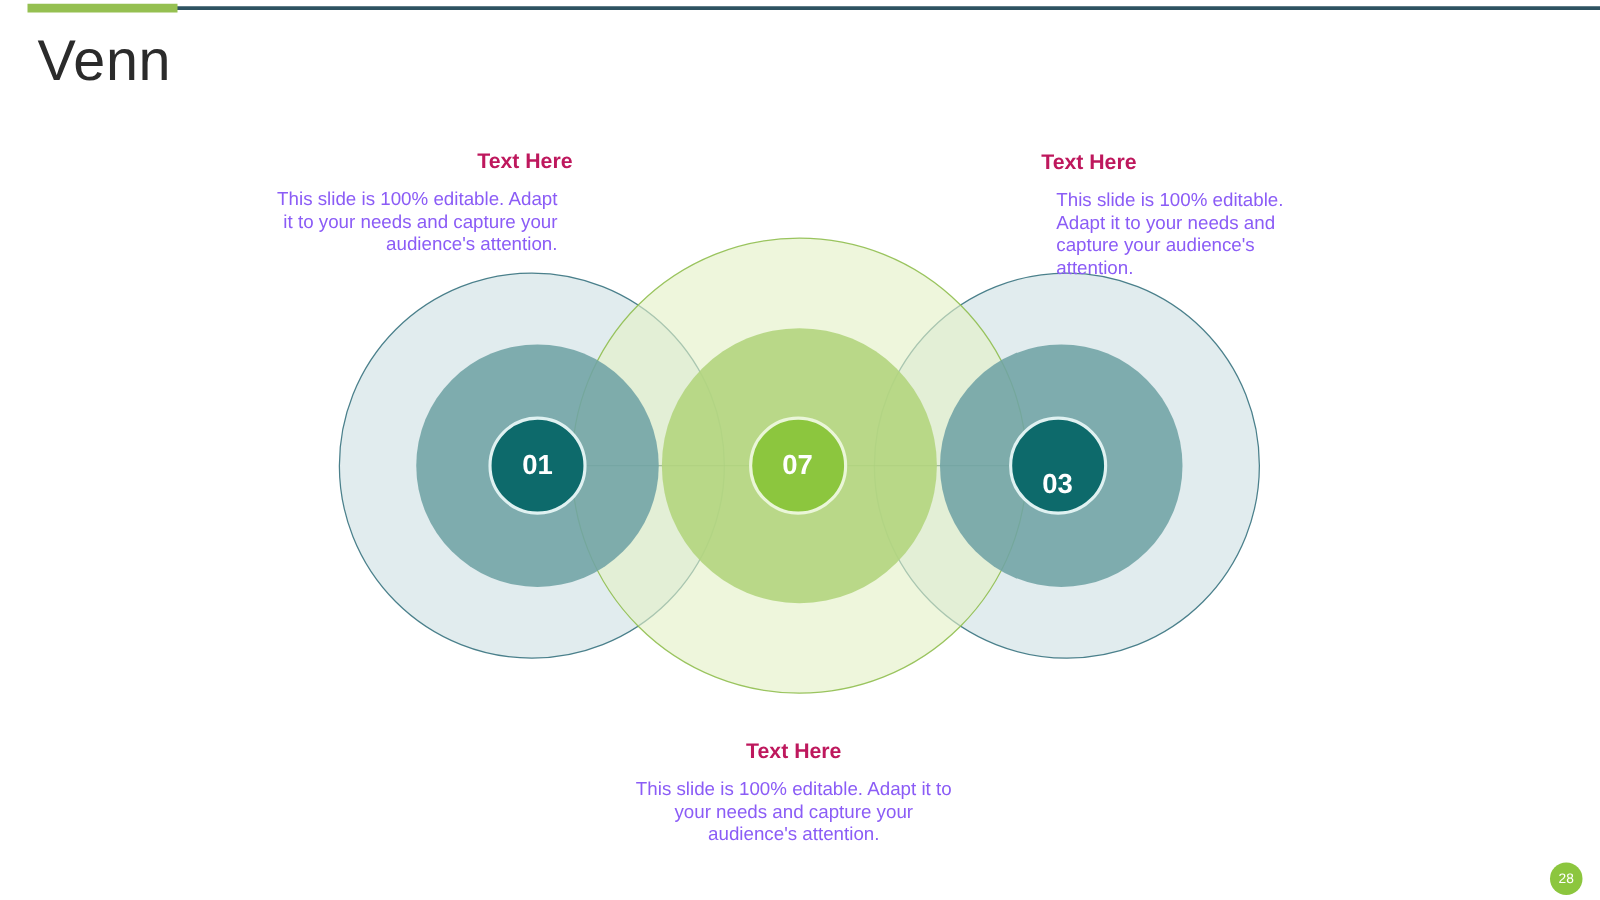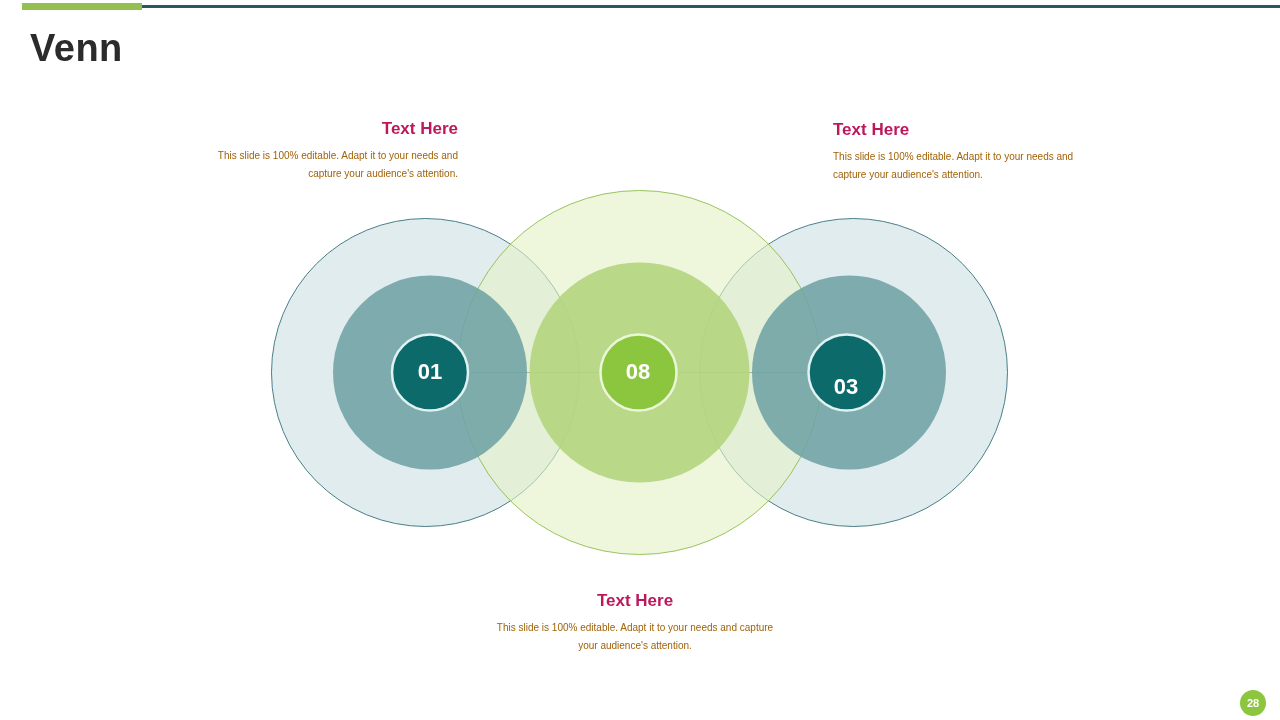--- a/index.html
+++ b/index.html
@@ -31,22 +31,22 @@
     position: absolute;
     left: 22px; top: 3px;
     width: 120px; height: 7px;
     background: #95c051;
   }
 
   
   #page-title {
     position: absolute;
     left: 30px; top: 20px;
-    font-size: 38px;
-    font-weight: 700;
+    font-size: 46px;
+    font-weight: 400;
     color: #2b2b2b;
     letter-spacing: 0.5px;
     line-height: 56px;
   }
 
   
   #venn-stage {
     position: absolute;
     left: 0; top: 0;
     width: 1280px; height: 660px;
@@ -55,24 +55,24 @@
 
   
   .callout-heading {
     font-size: 17px;
     font-weight: bold;
     color: #be185d;
     margin: 0 0 8px 0;
     line-height: 20px;
   }
   .callout-body {
-    font-size: 10px;
-    color: #a16207;
+    font-size: 15px;
+    color: #8b5cf6;
     line-height: 18px;
-    margin: 0;
+    margin: 12px;
     white-space: pre-line;
   }
 
   #callout-left {
     position: absolute;
     left: 205px; top: 119px;
     width: 253px;
     text-align: right;
   }
   #callout-right {
@@ -104,21 +104,21 @@
 
   
   #page-number-badge {
     position: absolute;
     left: 1240px; top: 690px;
     width: 26px; height: 26px;
     border-radius: 50%;
     background: #8cc63e;
     color: #ffffff;
     font-size: 11px;
-    font-weight: bold;
+    font-weight: normal;
     display: flex;
     align-items: center;
     justify-content: center;
     line-height: 1;
   }
 </style>
 </head>
 <body>
 
 <div id="top-bar-wrap">
@@ -146,21 +146,21 @@
     </g>
 
     <g>
       <circle cx="430" cy="372.5" r="38" fill="#0d6a6b" stroke="#dff1f1" stroke-width="2.5"></circle>
       <circle cx="638.5" cy="372.5" r="38" fill="#8cc63e" stroke="#eaf6d8" stroke-width="2.5"></circle>
       <circle cx="846.5" cy="372.5" r="38" fill="#0d6a6b" stroke="#dff1f1" stroke-width="2.5"></circle>
     </g>
   </svg>
 
   <div class="venn-number" id="venn-number-1">01</div>
-  <div class="venn-number" id="venn-number-2">08</div>
+  <div class="venn-number" id="venn-number-2">07</div>
   <div class="venn-number" id="venn-number-3">03</div>
 </div>
 
 <div id="callout-left">
   <div class="callout-heading">Text Here</div>
   <div class="callout-body">This slide is 100% editable. Adapt it to your needs and capture your audience's attention.</div>
 </div>
 
 <div id="callout-right">
   <div class="callout-heading">Text Here</div>

